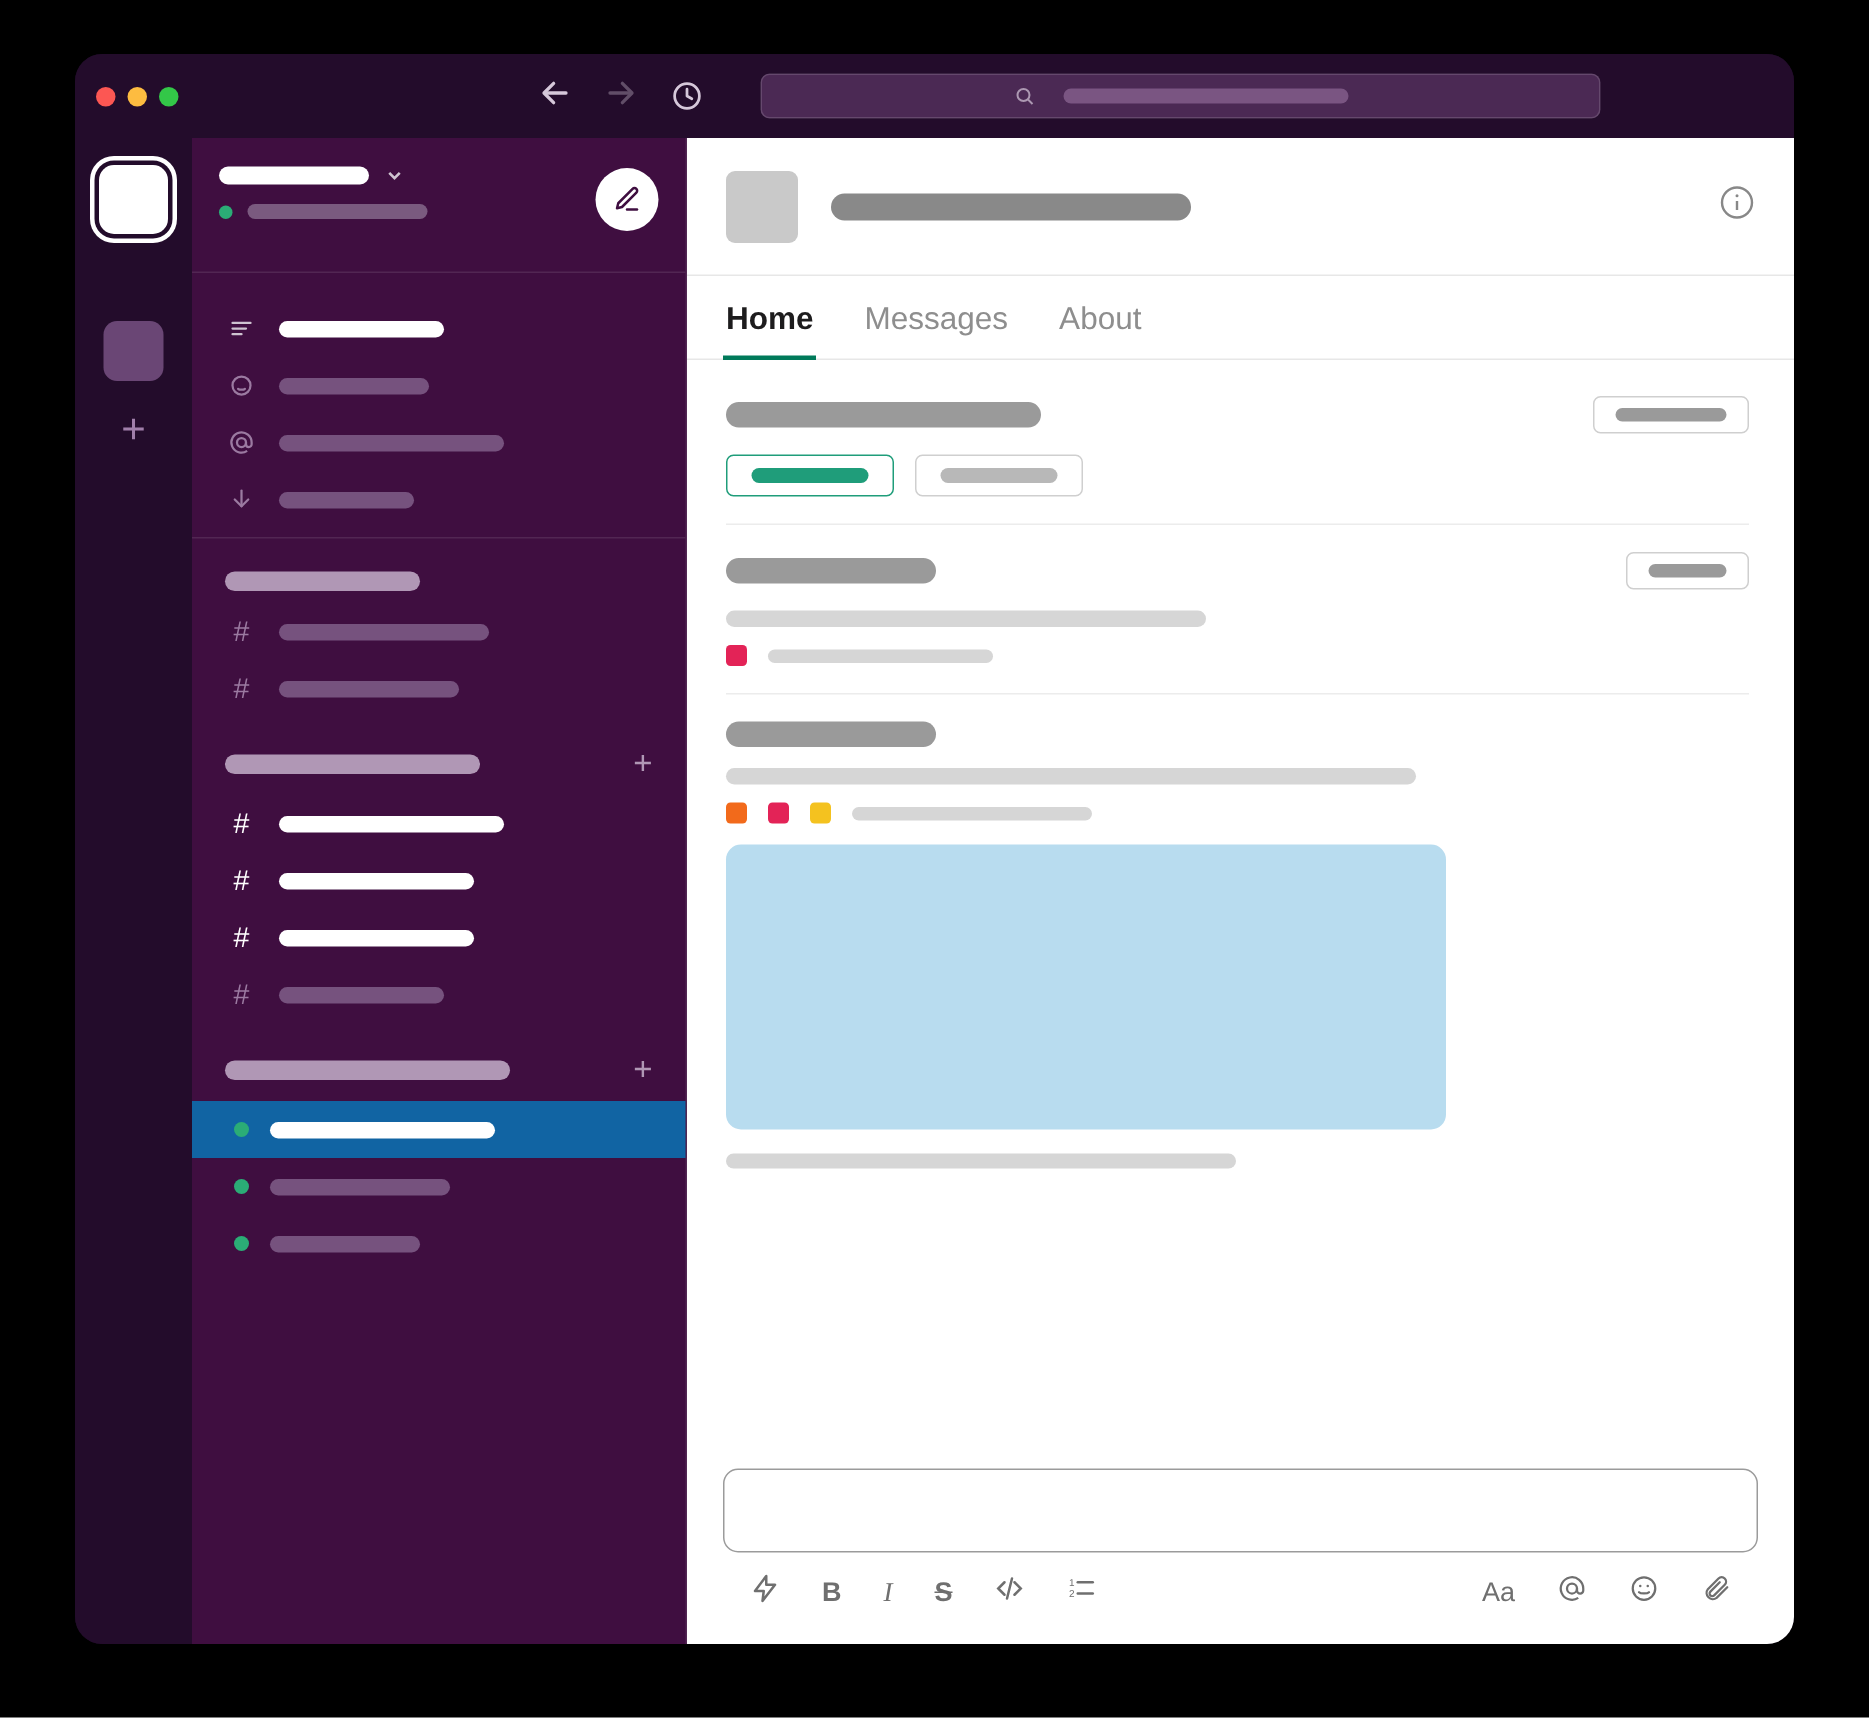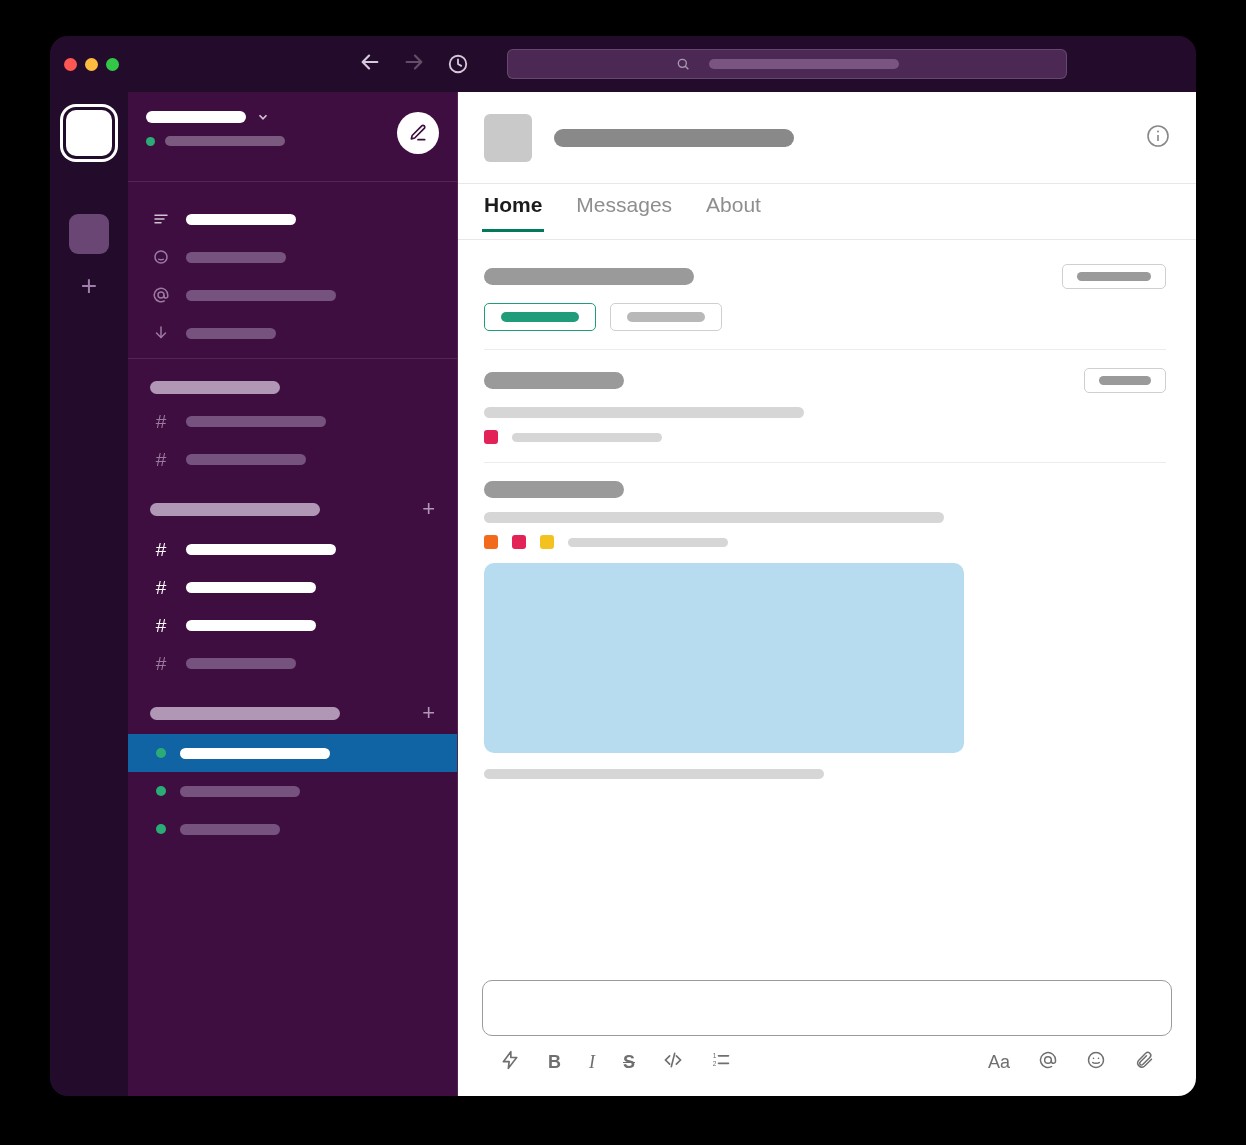--- a/index.html
+++ b/index.html
@@ -137,21 +137,21 @@
   .ch-header{
     height:92px; border-bottom:1px solid #e7e7e7;
     display:flex; align-items:center; padding: 0 26px; gap:22px;
   }
   .ch-avatar{ width:48px; height:48px; background:#c9c9c9; border-radius:6px;}
   .ch-title-bar{ width:240px; height:18px; background:#898989; border-radius:9px;}
   .info-btn{ margin-left:auto; color:#777; }
   .info-btn svg{width:24px;height:24px;}
 
   .tabs{
-    display:flex; gap:34px; padding: 0 26px; height:56px; align-items:center;
+    display:flex; gap:34px; padding: 0 26px; height:56px; align-items:flex-end;
     border-bottom:1px solid #e7e7e7;
   }
   .tab{ font-size:21px; color:#8e8e8e; padding-bottom:14px; cursor:pointer; position:relative;}
   .tab.active{ color:#1d1c1d; font-weight:700;}
   .tab.active::after{ content:""; position:absolute; left:-2px; right:-2px; bottom:-1px; height:3px; background:#007a5a;}
 
   .content{ flex:1; overflow:auto; padding: 24px 30px 0 26px; }
   .section{ border-bottom:1px solid #ececec; padding-bottom:18px; margin-bottom:18px;}
   .section:last-child{border-bottom:none;}
   .sec-head{ display:flex; align-items:center; justify-content:space-between; margin-bottom:14px;}

